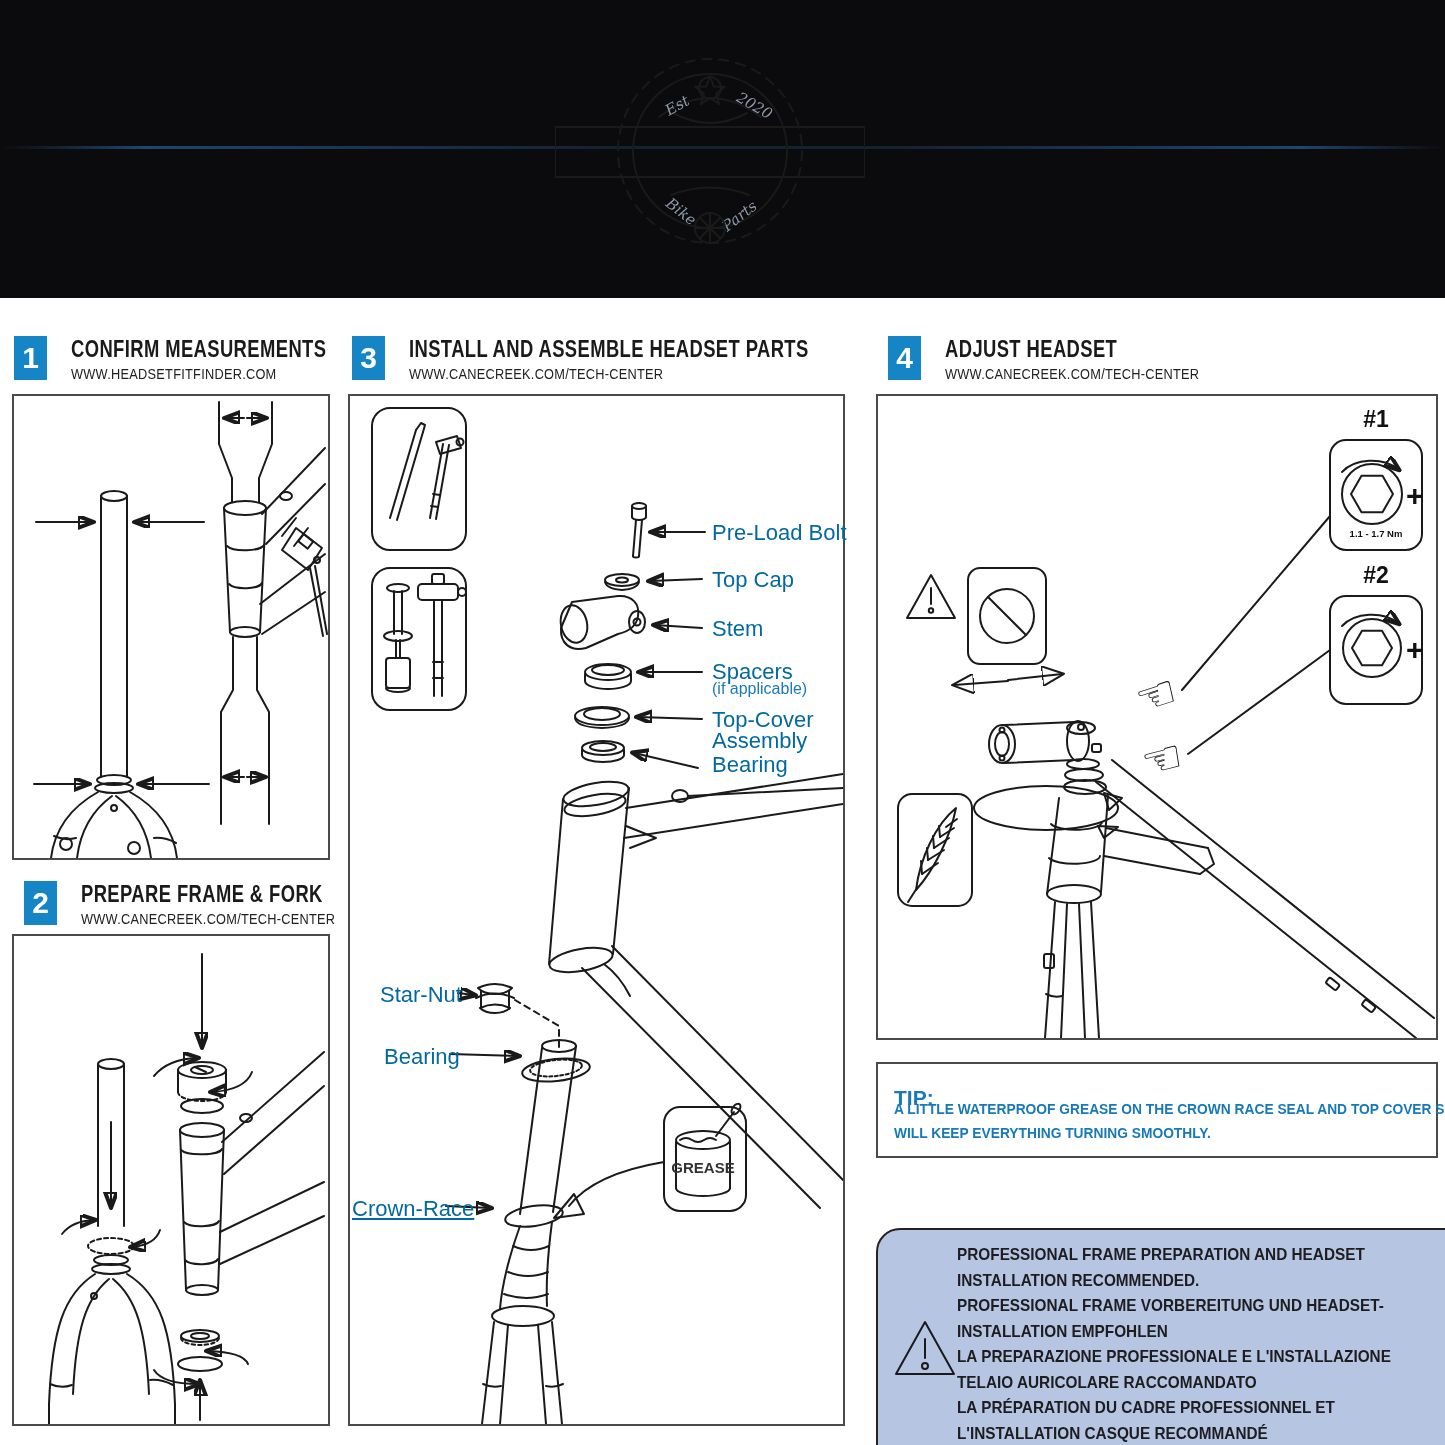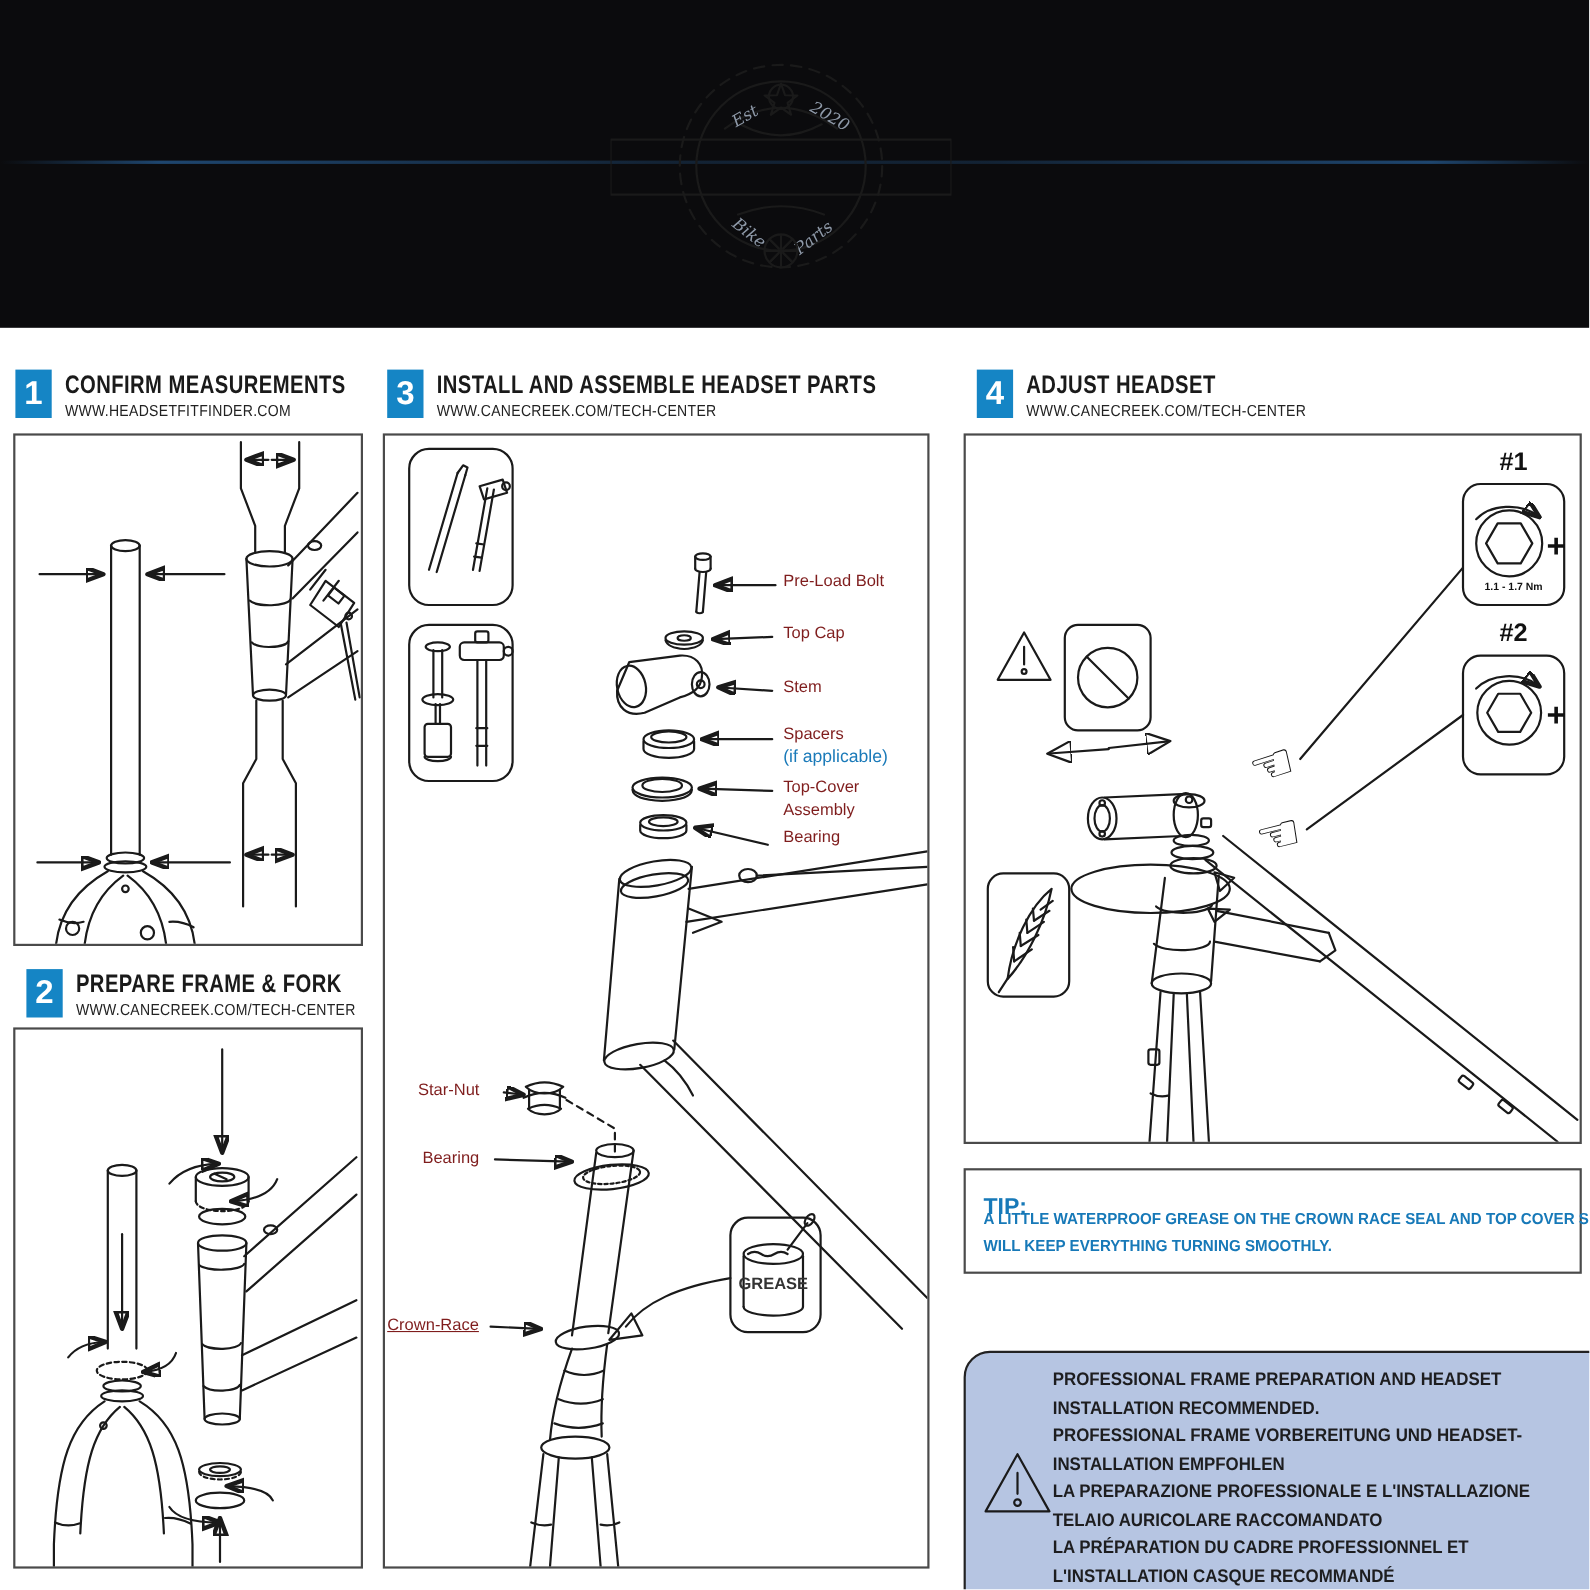--- a/index.html
+++ b/index.html
@@ -11,29 +11,29 @@
   .hglow{position:absolute;left:0;top:146px;width:1445px;height:3px;
          background:linear-gradient(90deg,rgba(20,70,130,0) 0%,rgba(46,118,190,.55) 10%,
          rgba(46,118,190,.22) 42%,rgba(46,118,190,.22) 62%,rgba(46,118,190,.55) 90%,rgba(20,70,130,0) 100%);}
   .brand{position:absolute;left:505px;top:124px;width:410px;text-align:center;
          font-family:"DejaVu Serif",serif;font-style:italic;font-weight:700;
          font-size:47px;color:#4fa9d6;letter-spacing:1px;}
   
   .sechead{position:absolute;display:flex;align-items:flex-start;}
   .secnum{width:33px;height:44px;background:#1585c5;color:#fff;font-weight:700;font-size:30px;
           display:flex;align-items:center;justify-content:center;flex:0 0 auto;}
-  .sectxt{margin-left:12px;}
+  .sectxt{margin-left:24px;}
   .sectitle{font-size:23px;font-weight:700;color:#1a1a1a;transform:scaleX(.8);transform-origin:left top;
             white-space:nowrap;letter-spacing:.5px;}
   .securl{font-size:14.5px;font-weight:500;color:#222;transform:scaleX(.88);transform-origin:left top;
           margin-top:3px;white-space:nowrap;letter-spacing:.3px;}
   
   .panel{position:absolute;background:#fff;border:2px solid #4a4a4a;box-sizing:border-box;}
   .panel svg{position:absolute;left:0;top:0;}
-  .lbl{position:absolute;color:#7f1d1d;font-size:15px;font-weight:500;white-space:nowrap;}
+  .lbl{position:absolute;color:#0369a1;font-size:22px;font-weight:500;white-space:nowrap;}
   .lblsm{position:absolute;color:#1a7ab9;font-size:16px;font-weight:500;white-space:nowrap;}
   .dk{position:absolute;color:#333;font-weight:700;white-space:nowrap;}
   
   .tiptitle{position:absolute;left:16px;top:6px;font-size:21px;font-weight:800;color:#1779b8;margin-top:16px;}
   .tipline{position:absolute;left:16px;font-size:14.5px;font-weight:700;color:#1779b8;
            transform:scaleX(.95);transform-origin:left top;white-space:nowrap;}
   
   .notice{position:absolute;background:#b6c5e2;border:2.5px solid #222;border-radius:24px;box-sizing:border-box;}
   .notice-lines{position:absolute;left:79px;top:12px;width:470px;}
   .notice-lines div{font-size:16.5px;font-weight:600;color:#1d1d1f;line-height:25.5px;

